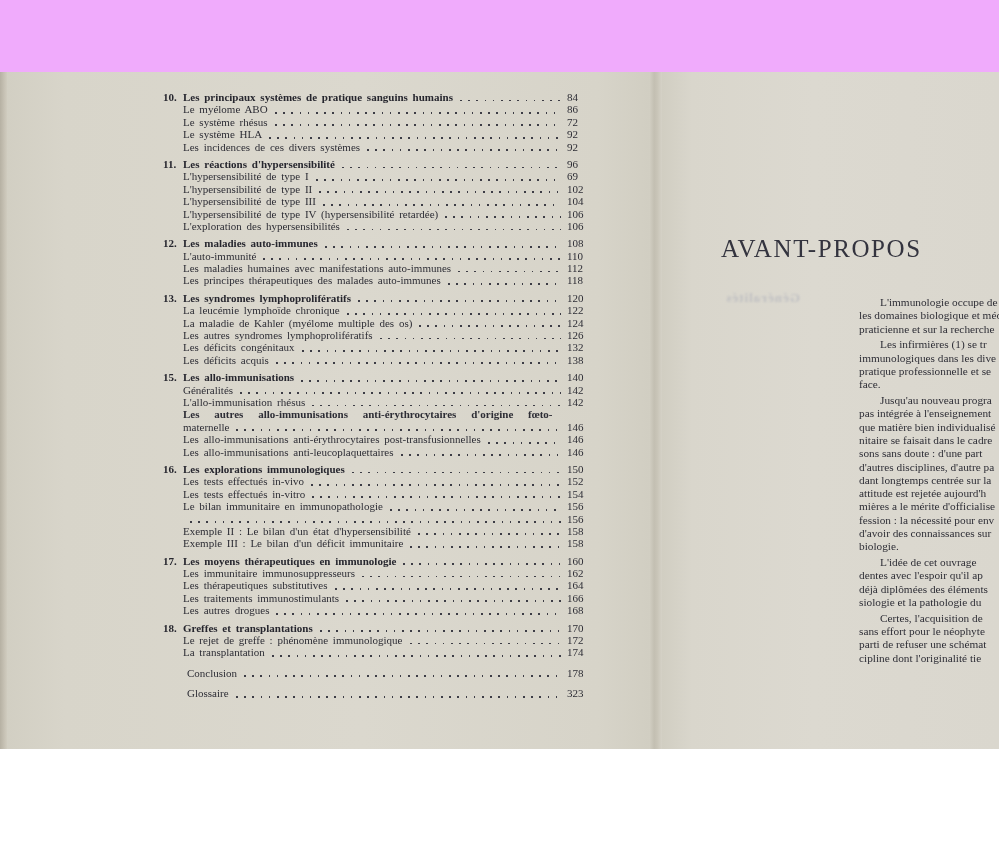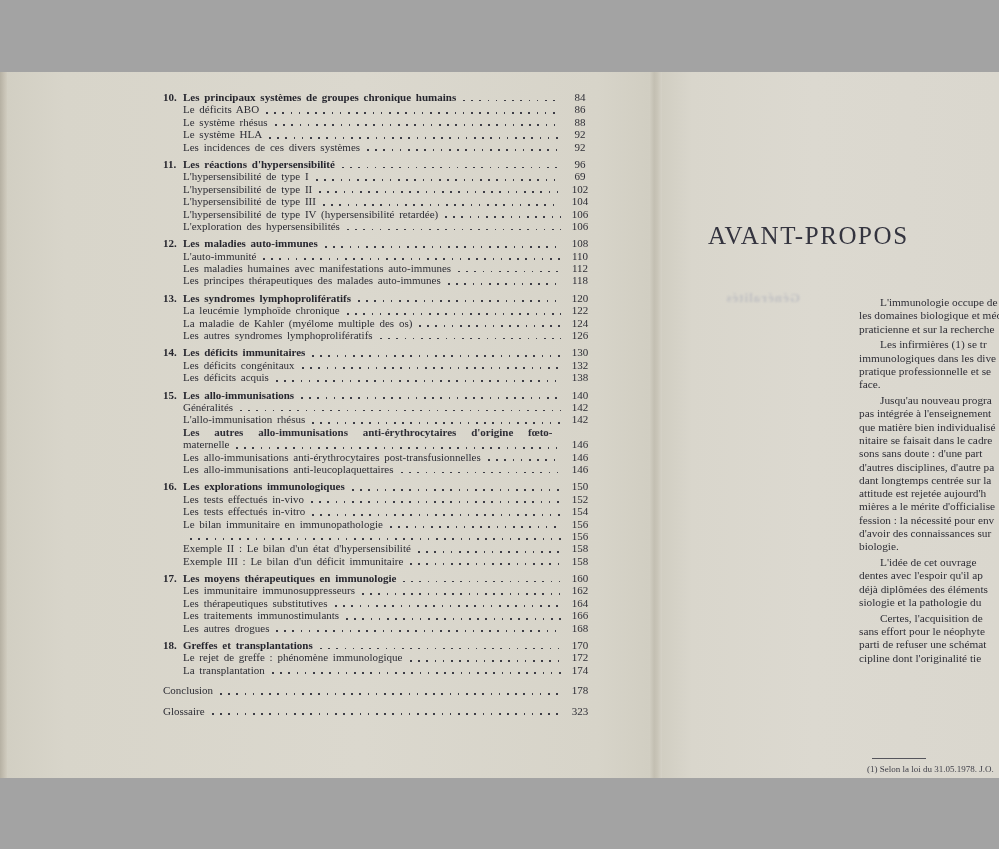--- a/index.html
+++ b/index.html
@@ -4,22 +4,22 @@
 <style>
   html,body{margin:0;padding:0;}
   body{
     width:999px;height:849px;
     background:#ffffff;
     font-family:"Liberation Serif","DejaVu Serif",serif;
     position:relative;
     overflow:hidden;
   }
   .photo{
-    position:absolute;left:0;top:0;width:999px;height:849px;
-    background:#a3a3a3;overflow:hidden;
+    position:absolute;left:0;top:0;width:999px;height:749px;
+    background:#f0abfc;overflow:hidden;
   }
   
   .book{position:absolute;left:0;top:72px;width:999px;height:706px;}
   .edge-left{
     position:absolute;left:0;top:0;width:7px;height:100%;
     background:linear-gradient(90deg,#b6b1a3 0,#c9c4b7 70%,#d0ccbf 100%);
   }
   .page{position:absolute;top:0;height:100%;}
   .left-page{
     left:7px;width:642px;
@@ -35,35 +35,35 @@
   }
   
   .toc{
     position:absolute;left:163px;top:86px;width:430px;
     font-size:11px;line-height:12.4px;color:#2d2d35;
     word-spacing:2px;
   }
   .row{display:flex;align-items:baseline;height:12.4px;}
   .row.bold{margin-top:5px;}
   .row.bold .label,.row.bold .num{font-weight:bold;color:#26262e;}
-  .row.flush{margin-top:8px;}
+  .row.flush{margin-top:8px;margin-left:24px;}
   .num{flex:0 0 20px;}
   .label{white-space:nowrap;}
   .spread .label{word-spacing:12px;font-weight:bold;}
   .lead{
     flex:1 1 auto;align-self:flex-end;height:1.8px;
     margin:0 6px 2px 7px;
     background-image:repeating-linear-gradient(90deg,#3c3c45 0,#3c3c45 1.6px,transparent 1.6px,transparent 8.2px);
   }
-  .pg{flex:0 0 26px;text-align:center;white-space:nowrap;}
+  .pg{flex:0 0 26px;text-align:left;white-space:nowrap;}
   
   .rp-title{
     position:absolute;left:704px;top:218px;
     font-size:25px;letter-spacing:1.6px;font-weight:normal;
-    color:#34343f;margin:4px;white-space:nowrap;
+    color:#34343f;margin:17px;white-space:nowrap;
   }
   .ghost{
     position:absolute;left:700px;top:290px;width:100px;
     font-size:13px;font-weight:bold;letter-spacing:1px;
     color:#9ba0b2;opacity:.42;filter:blur(1.1px);
     transform:scaleX(-1);white-space:nowrap;
   }
   .paras{
     position:absolute;left:859px;top:296px;width:300px;
     font-size:11.3px;line-height:13.3px;color:#2e2e36;
@@ -88,35 +88,35 @@
   <div class="book">
     <div class="edge-left"></div>
     <div class="page left-page"></div>
     <div class="gutter"></div>
     <div class="page right-page"></div>
   </div>
 
   <div class="toc" id="toc">
       <div class="row bold">
         <span class="num">10.</span>
-        <span class="label">Les principaux systèmes de groupes chronique humains</span>
+        <span class="label">Les principaux systèmes de pratique sanguins humains</span>
         <span class="lead"></span>
         <span class="pg">84</span>
       </div>
       <div class="row">
         <span class="num"></span>
-        <span class="label">Le déficits ABO</span>
+        <span class="label">Le myélome ABO</span>
         <span class="lead"></span>
         <span class="pg">86</span>
       </div>
       <div class="row">
         <span class="num"></span>
         <span class="label">Le système rhésus</span>
         <span class="lead"></span>
-        <span class="pg">88</span>
+        <span class="pg">72</span>
       </div>
       <div class="row">
         <span class="num"></span>
         <span class="label">Le système HLA</span>
         <span class="lead"></span>
         <span class="pg">92</span>
       </div>
       <div class="row">
         <span class="num"></span>
         <span class="label">Les incidences de ces divers systèmes</span>
@@ -199,26 +199,20 @@
         <span class="num"></span>
         <span class="label">La maladie de Kahler (myélome multiple des os)</span>
         <span class="lead"></span>
         <span class="pg">124</span>
       </div>
       <div class="row">
         <span class="num"></span>
         <span class="label">Les autres syndromes lymphoprolifératifs</span>
         <span class="lead"></span>
         <span class="pg">126</span>
-      </div>
-      <div class="row bold">
-        <span class="num">14.</span>
-        <span class="label">Les déficits immunitaires</span>
-        <span class="lead"></span>
-        <span class="pg">130</span>
       </div>
       <div class="row">
         <span class="num"></span>
         <span class="label">Les déficits congénitaux</span>
         <span class="lead"></span>
         <span class="pg">132</span>
       </div>
       <div class="row">
         <span class="num"></span>
         <span class="label">Les déficits acquis</span>

